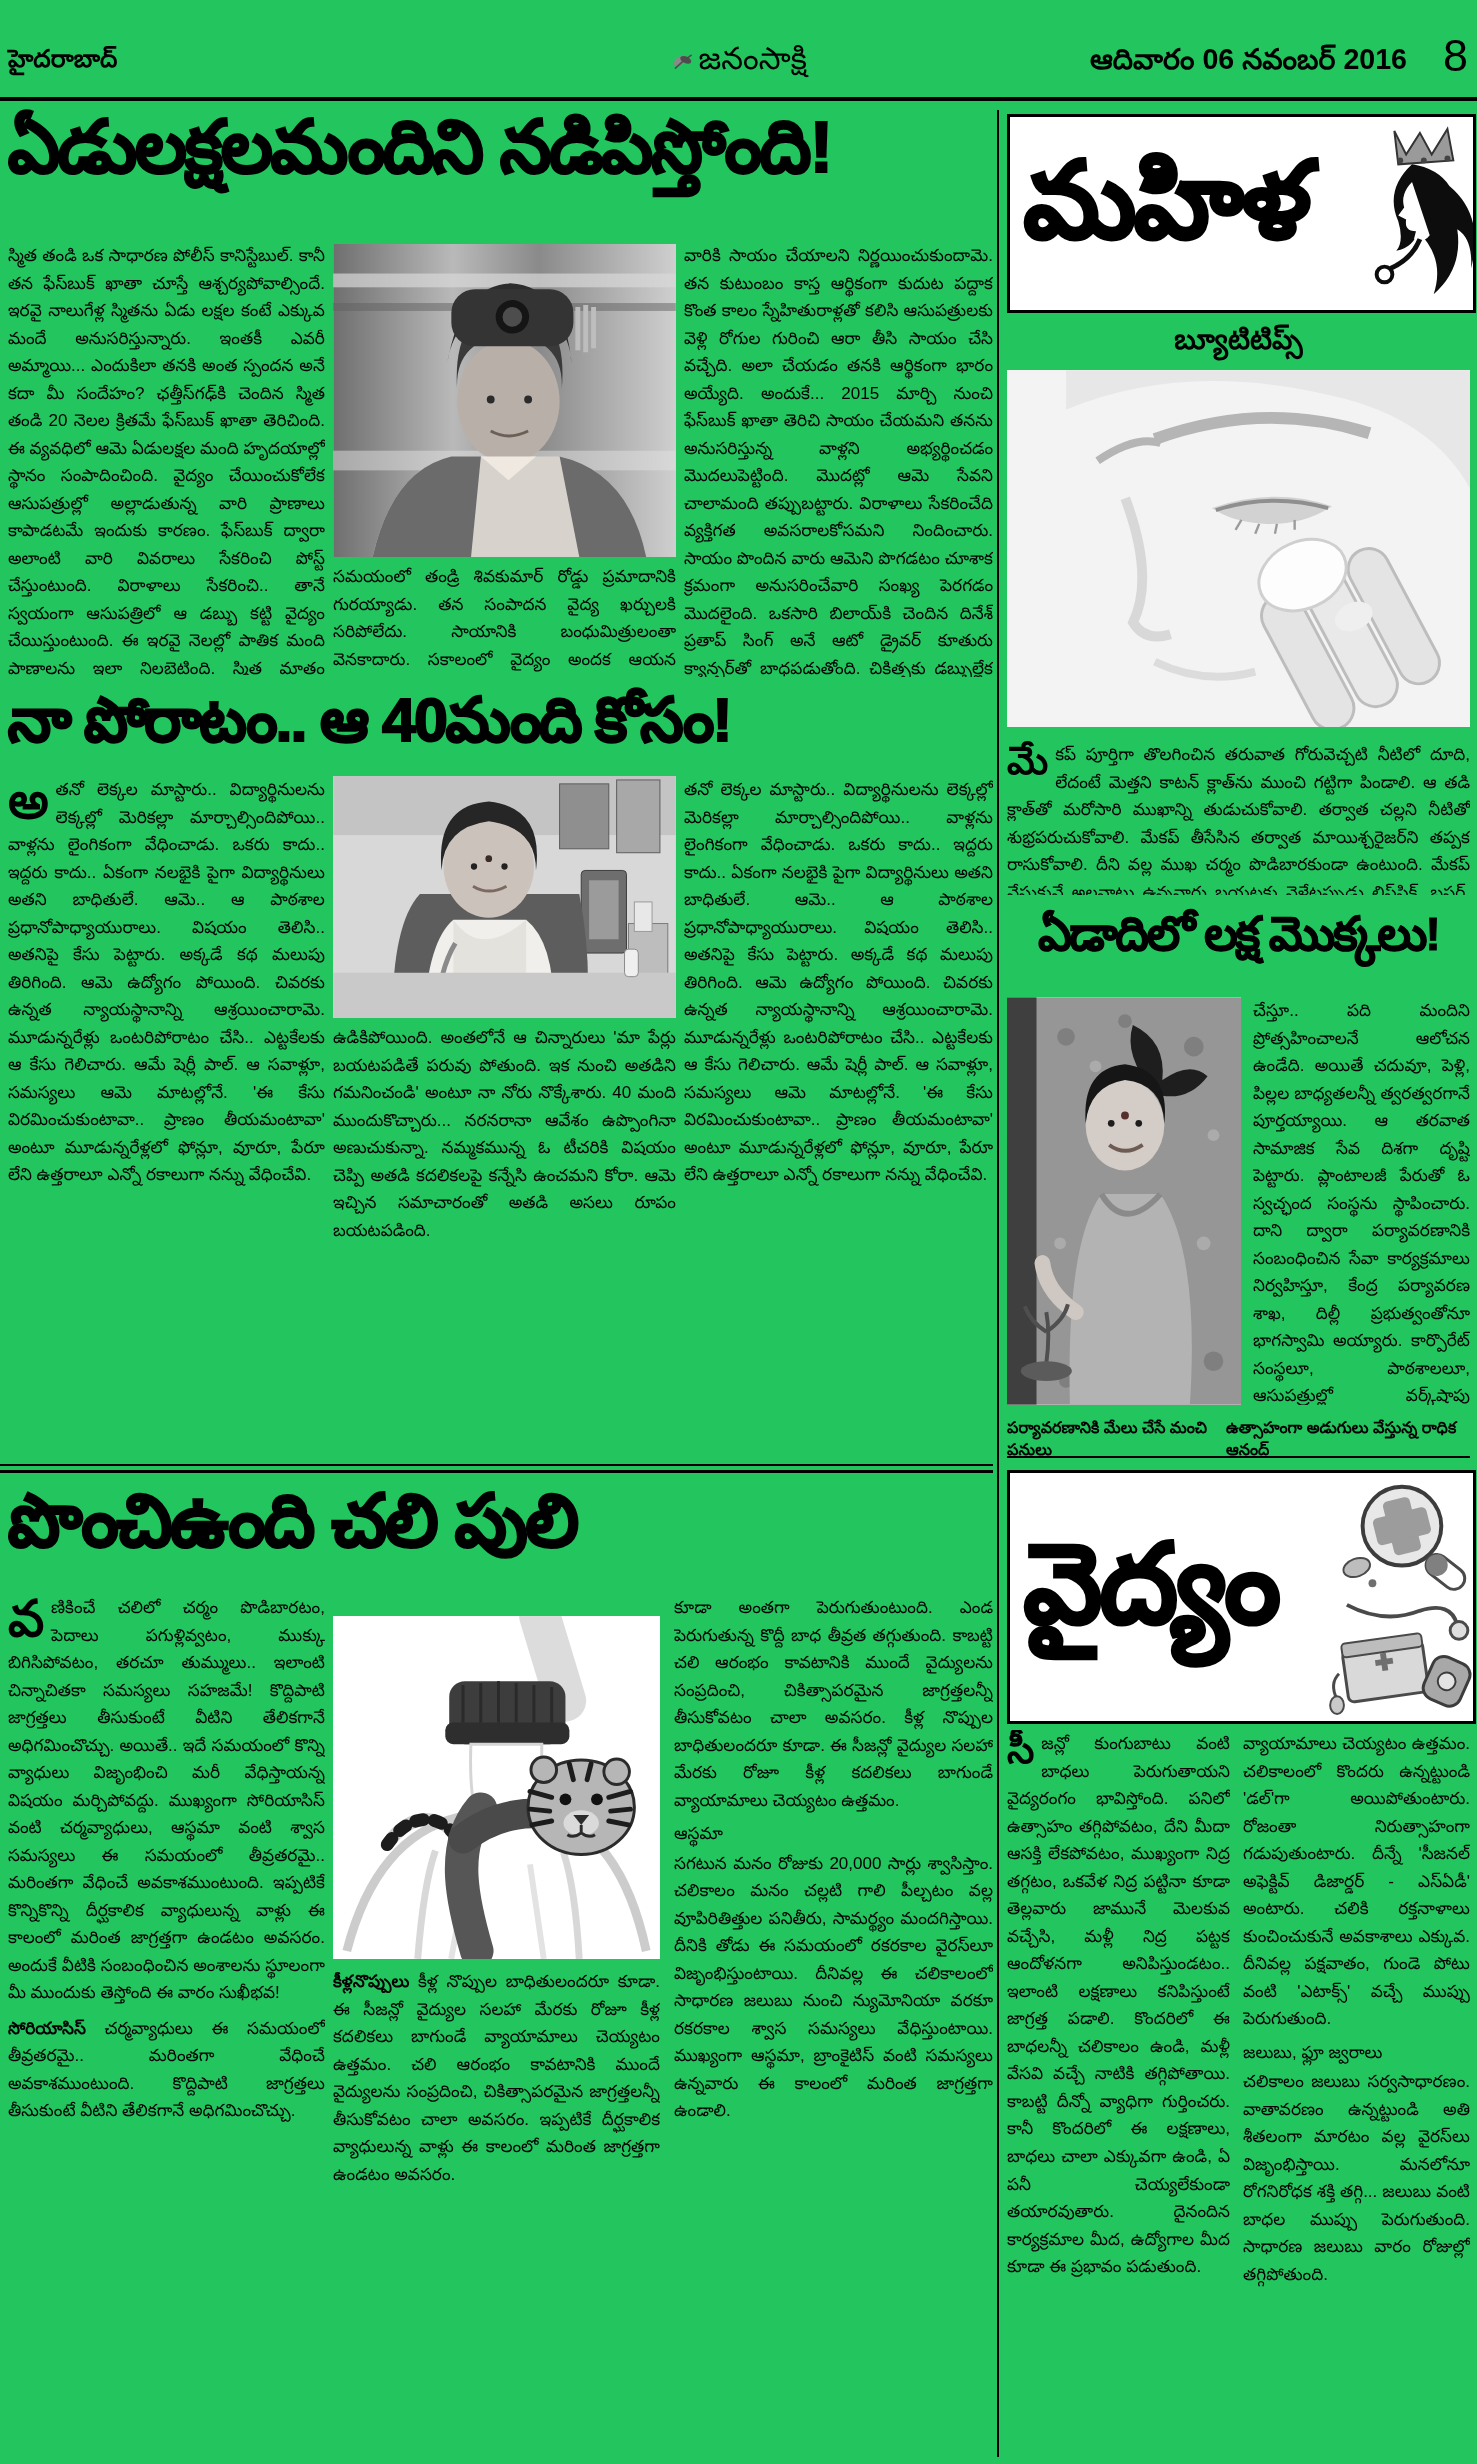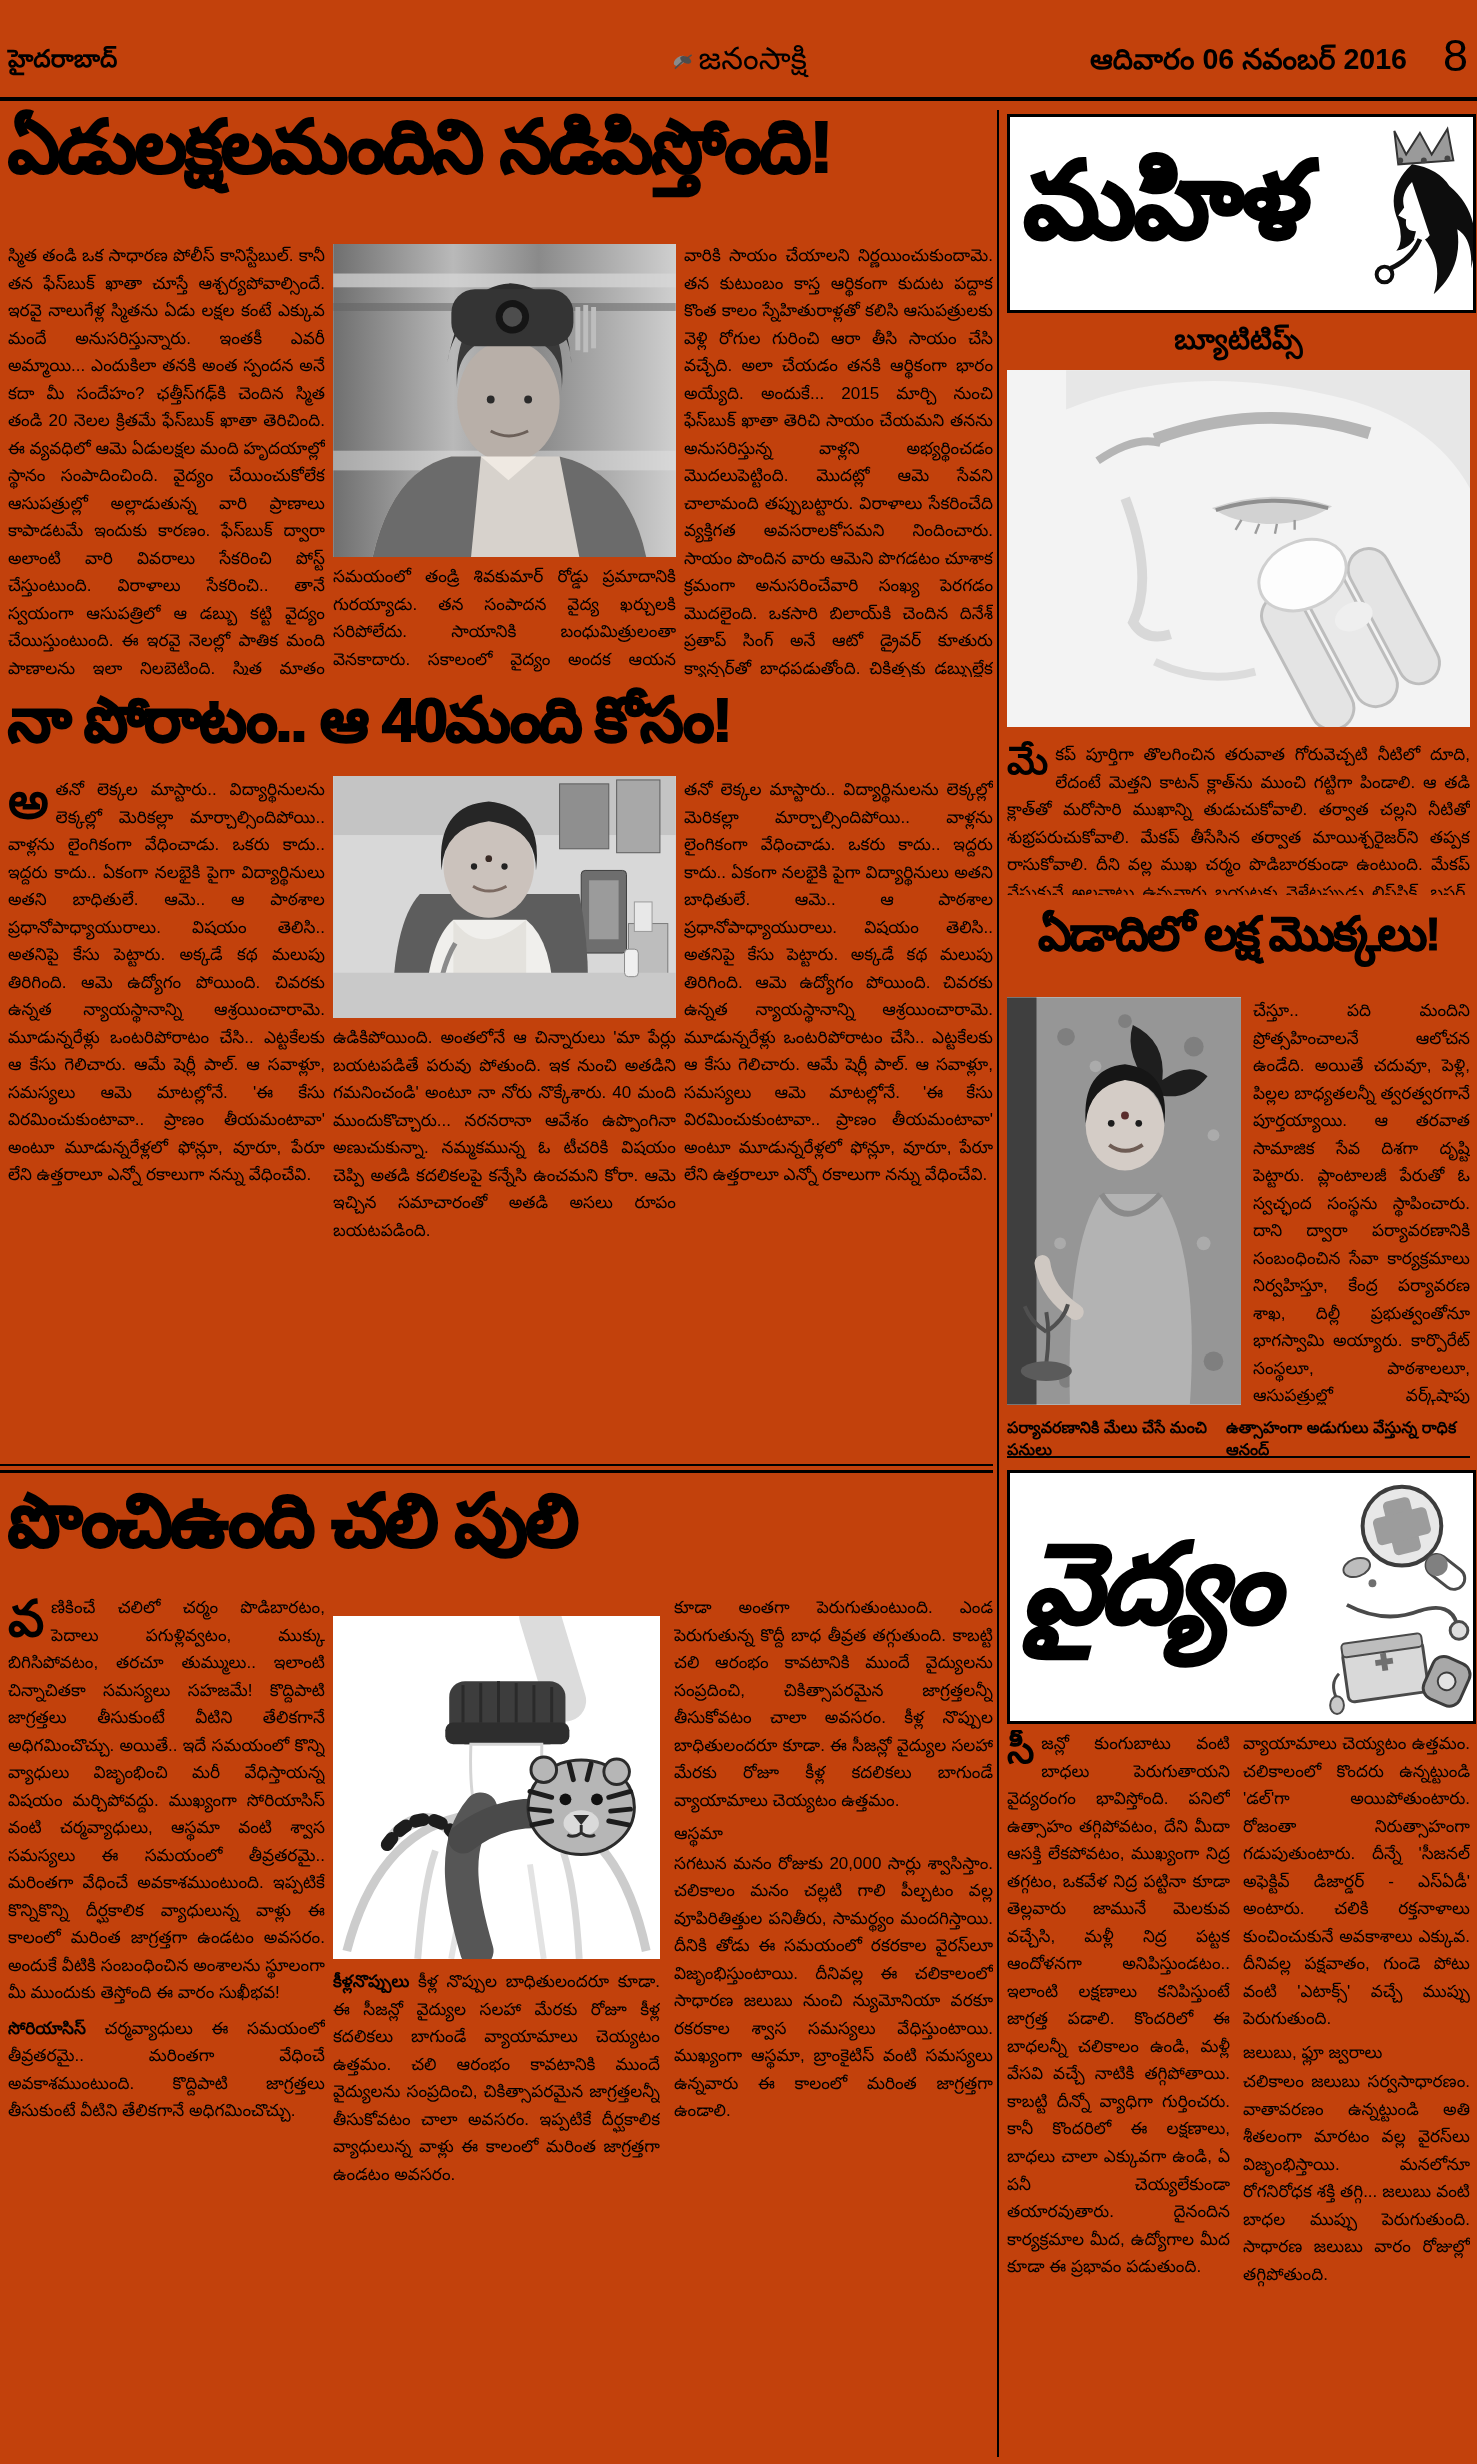--- a/index.html
+++ b/index.html
@@ -1,16 +1,16 @@
 <!DOCTYPE html>
 <html><head>
 <meta charset="utf-8">
 <style>
   html,body{margin:0;padding:0;background:#e8e8e8;}
-  .page{position:relative;width:1478px;height:2465px;background:#c2410c;color:#000;
+  .page{position:relative;width:1478px;height:2465px;background:#22c55e;color:#000;
         font-family:"Liberation Sans",sans-serif;overflow:hidden;margin:0 auto;}
   .abs{position:absolute;}
   
   .hdr-city{left:7.9px;top:45px;font-size:24.6px;font-weight:bold;}
   .hdr-mast{left:0;top:41px;width:100%;text-align:center;font-size:31px;font-weight:400;}
   .hdr-mast .leaf{display:inline-block;vertical-align:-3.9px;margin-right:3.9px;}
   .hdr-date{right:71px;top:43px;font-size:28.6px;font-weight:900;}
   .hdr-page{right:9.9px;top:29.6px;font-size:45px;font-weight:normal;}
   .hdr-rule{left:0;top:97px;width:1478px;height:3.9px;background:#000;}
   
@@ -296,21 +296,21 @@
   <div class="abs col" style="left:1253px;top:997px;width:217px;height:408px;">చేస్తూ.. పది మందిని ప్రోత్సహించాలనే ఆలోచన ఉండేది. అయితే చదువూ, పెళ్లి, పిల్లల బాధ్యతలన్నీ త్వరత్వరగానే పూర్తయ్యాయి. ఆ తరవాత సామాజిక సేవ దిశగా దృష్టి పెట్టారు. ప్లాంటాలజీ పేరుతో ఓ స్వచ్ఛంద సంస్థను స్థాపించారు. దాని ద్వారా పర్యావరణానికి సంబంధించిన సేవా కార్యక్రమాలు నిర్వహిస్తూ, కేంద్ర పర్యావరణ శాఖ, దిల్లీ ప్రభుత్వంతోనూ భాగస్వామి అయ్యారు. కార్పొరేట్ సంస్థలూ, పాఠశాలలూ, ఆసుపత్రుల్లో వర్క్‌షాపు నిర్వహించి యువతకు పర్యావరణ ప్రాముఖ్యతను వివరించేవారు. పదేళ్లలో ఐదొందలకు పైగా వర్క్‌షాపులు నిర్వహించారు. ఇక ఏడాది నుంచి</div>
 
   <div class="abs caption-row" style="left:1007px;top:1419px;width:463px;">
     <span>పర్యావరణానికి మేలు చేసే మంచి పనులు</span>
     <span>ఉత్సాహంగా అడుగులు వేస్తున్న రాధిక ఆనంద్</span>
   </div>
 
   <div class="abs hrule" style="left:1007px;top:1456px;width:463px;height:2px;"></div>
 
   <div class="abs featurebox" style="left:1007px;top:1470px;width:463px;height:248px;">
-    <div class="bigword" style="font-size:110px;font-style:italic;">వైద్యం</div>
+    <div class="bigword" style="font-size:110px;">వైద్యం</div>
     <svg width="148" height="240" viewBox="0 0 150 244" style="margin-left:auto;">
       <circle cx="78" cy="50" r="40" fill="#e8e8e8" stroke="#3c3c3c" stroke-width="4"></circle>
       <g transform="rotate(-14 78 50)">
           <rect x="64" y="22" width="28" height="56" rx="5" fill="#9c9c9c"></rect>
           <rect x="50" y="36" width="56" height="28" rx="5" fill="#9c9c9c"></rect>
         </g>
       <g transform="rotate(38 120 96)">
           <rect x="100" y="84" width="44" height="22" rx="11" fill="#ffffff" stroke="#4a4a4a" stroke-width="3"></rect>
           <rect x="100" y="84" width="22" height="22" rx="11" fill="#808080"></rect>
         </g>

